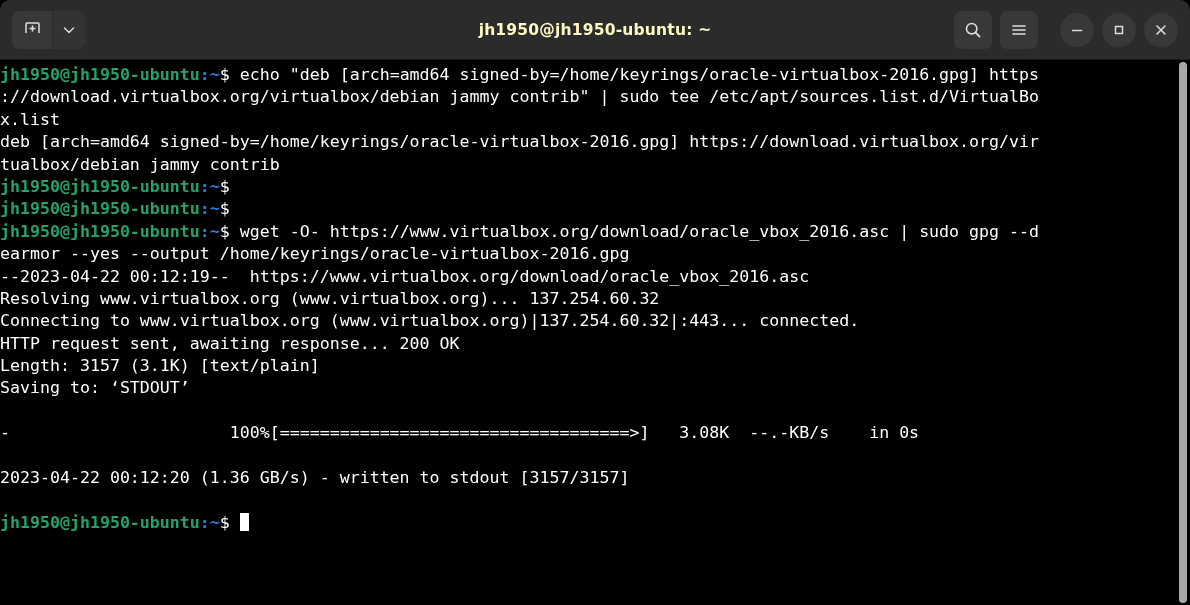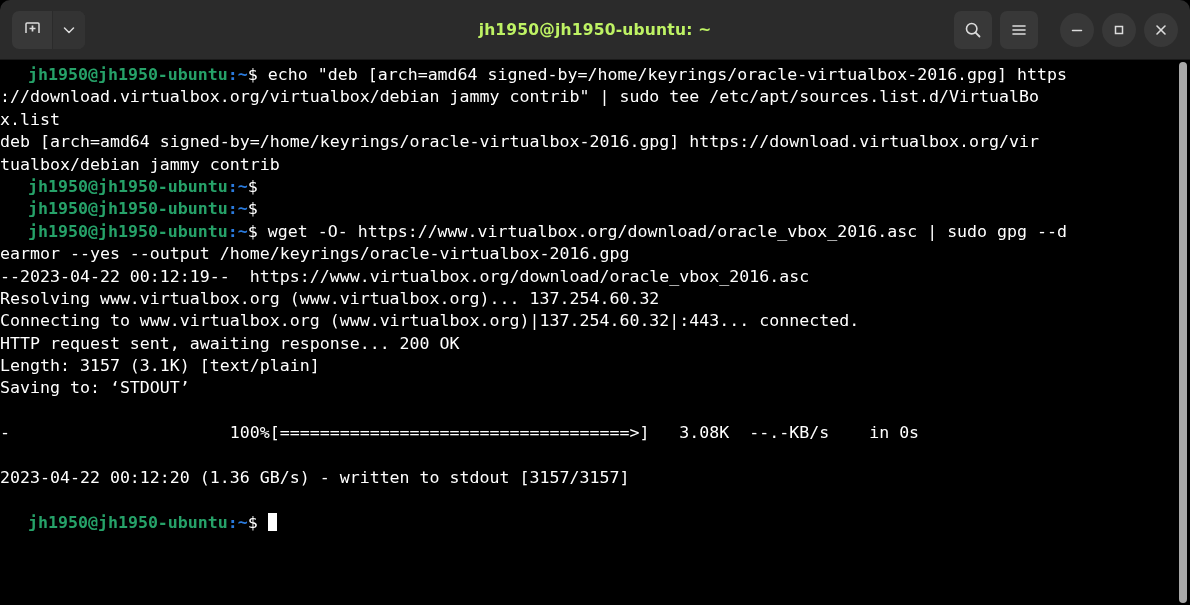--- a/index.html
+++ b/index.html
@@ -59,21 +59,21 @@
   }
   .tb-title {
     position: absolute;
     left: 0;
     right: 0;
     top: 0;
     bottom: 0;
     display: flex;
     align-items: center;
     justify-content: center;
-    color: #bef264;
+    color: #fef9c3;
     font-family: "DejaVu Sans", sans-serif;
     font-size: 15.5px;
     font-weight: bold;
     letter-spacing: 0.2px;
     pointer-events: none;
   }
   .tb-right {
     margin-left: auto;
     display: flex;
     align-items: center;
@@ -115,21 +115,21 @@
     left: 0;
     top: 4px;
     white-space: pre;
     font-family: "DejaVu Sans Mono", monospace;
     font-size: 16.6px;
     line-height: 22.4px;
     color: #ffffff;
     letter-spacing: 0px;
   }
   .line { height: 22.4px; white-space: pre; }
-  .g { color: #26a269; font-weight: bold; padding-left: 28px; }
+  .g { color: #26a269; font-weight: bold; }
   .b { color: #2a7bde; font-weight: bold; }
   .w { color: #ffffff; }
   .cursor {
     display: inline-block;
     width: 9.66px;
     height: 18px;
     background: #ffffff;
     vertical-align: -3px;
   }
 

